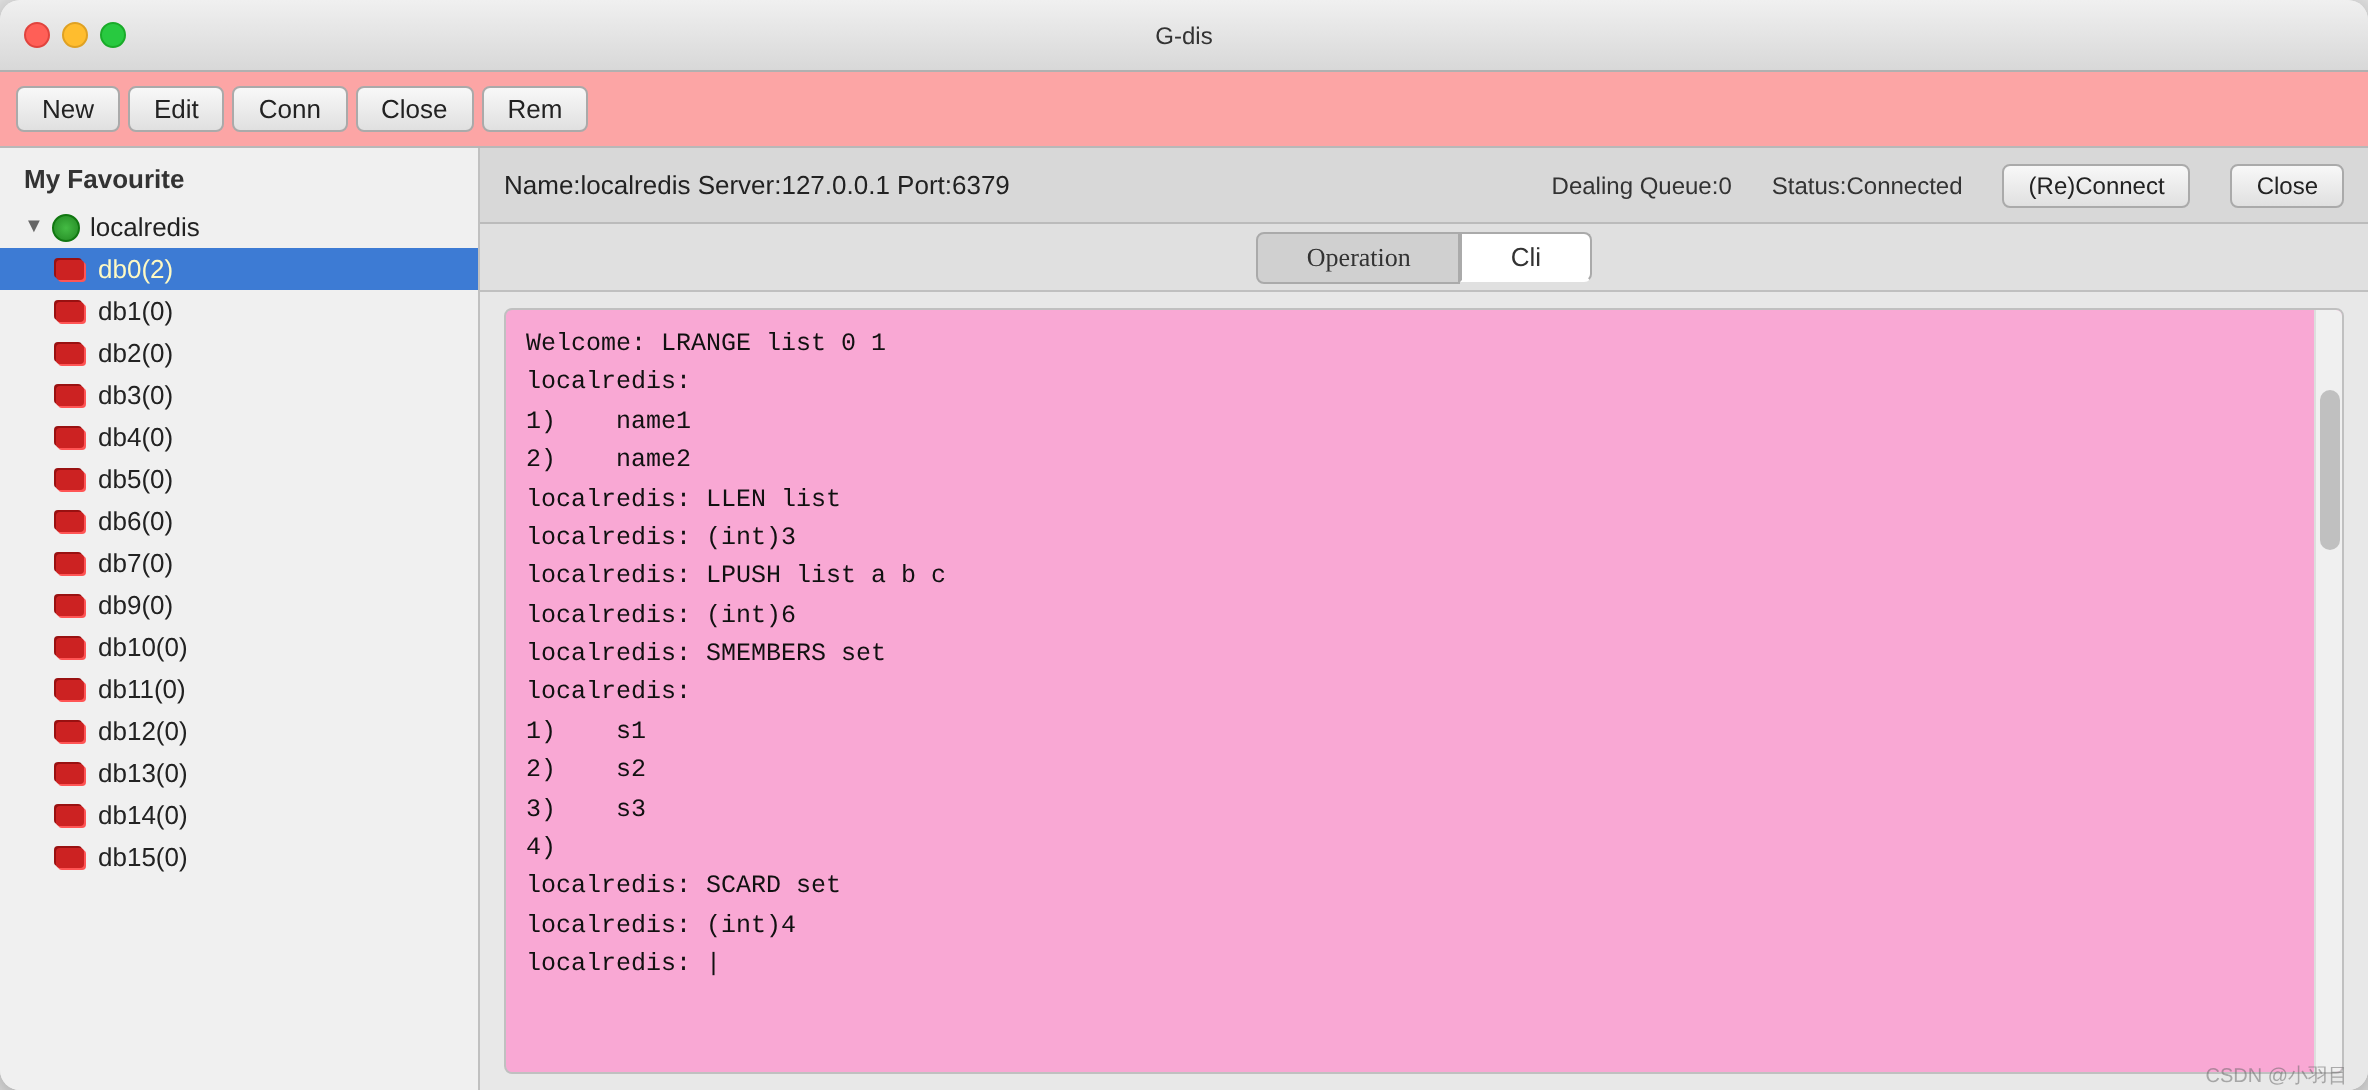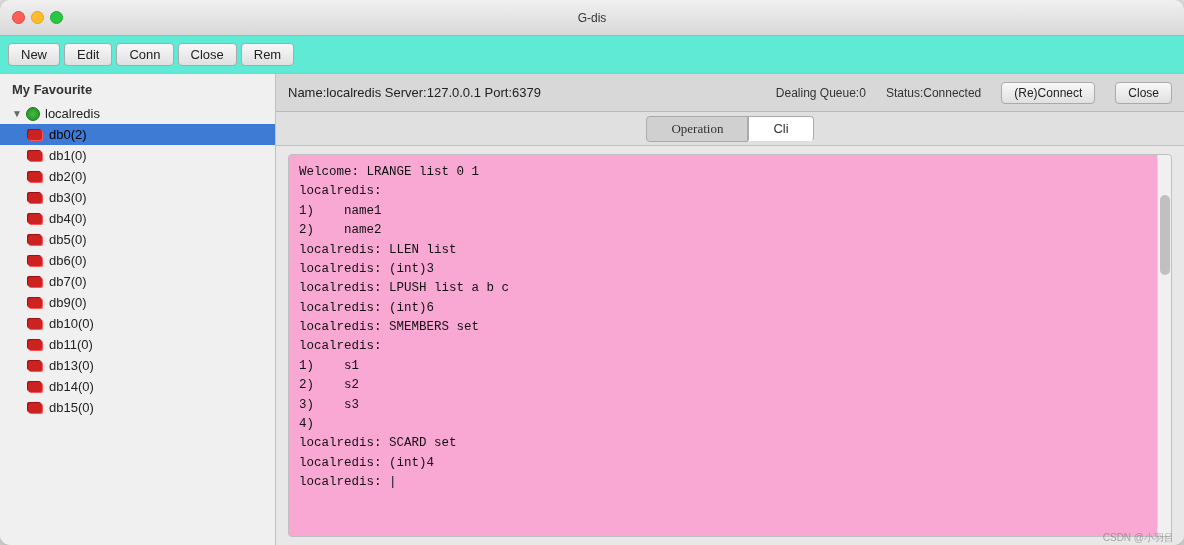--- a/index.html
+++ b/index.html
@@ -47,21 +47,21 @@
     .tl-close { background: #ff5f57; border: 1px solid #e0443e; }
     .tl-min { background: #ffbd2e; border: 1px solid #dfa123; }
     .tl-max { background: #28c940; border: 1px solid #1aab29; }
     .title-text {
       font-size: 12px;
       font-weight: 400;
       color: #333;
     }
     .toolbar {
       height: 38px;
-      background: #5eead4;
+      background: #fca5a5;
       border-bottom: 1px solid #b8b8b8;
       display: flex;
       align-items: center;
       padding: 0 8px;
       gap: 4px;
       flex-shrink: 0;
     }
     .toolbar-btn {
       padding: 3px 12px;
       font-size: 13px;
@@ -70,42 +70,42 @@
       border-radius: 4px;
       cursor: pointer;
       color: #222;
     }
     .main-content {
       display: flex;
       flex: 1;
       overflow: hidden;
     }
     .sidebar {
-      width: 276px;
+      width: 240px;
       background: #f0f0f0;
       border-right: 1px solid #c0c0c0;
       overflow-y: auto;
       flex-shrink: 0;
     }
     .sidebar-title {
       font-size: 13px;
       font-weight: 600;
       color: #333;
       padding: 8px 12px 6px 12px;
     }
     .tree-item {
       display: flex;
       align-items: center;
       padding: 3px 8px 3px 12px;
       font-size: 13px;
       color: #222;
       cursor: pointer;
       user-select: none;
     }
-    .tree-item.selected { background: #3d7bd4; color: #000000; }
+    .tree-item.selected { background: #3d7bd4; color: #fef9c3; }
     .tree-item .chevron {
       width: 14px;
       font-size: 10px;
       color: #666;
       flex-shrink: 0;
     }
     .tree-item.selected .chevron { color: white; }
     .db-icon {
       width: 18px;
       height: 14px;
@@ -361,20 +361,27 @@
             <div class="db-icon-shape"></div>
           </div>
         <span>db10(0)</span>
       </div>
       <div class="tree-item">
         <span class="chevron"></span>
         <div class="db-icon">
             <div class="db-icon-shape"></div>
           </div>
         <span>db11(0)</span>
+      </div>
+      <div class="tree-item">
+        <span class="chevron"></span>
+        <div class="db-icon">
+            <div class="db-icon-shape"></div>
+          </div>
+        <span>db12(0)</span>
       </div>
       <div class="tree-item">
         <span class="chevron"></span>
         <div class="db-icon">
             <div class="db-icon-shape"></div>
           </div>
         <span>db13(0)</span>
       </div>
       <div class="tree-item">
         <span class="chevron"></span>

